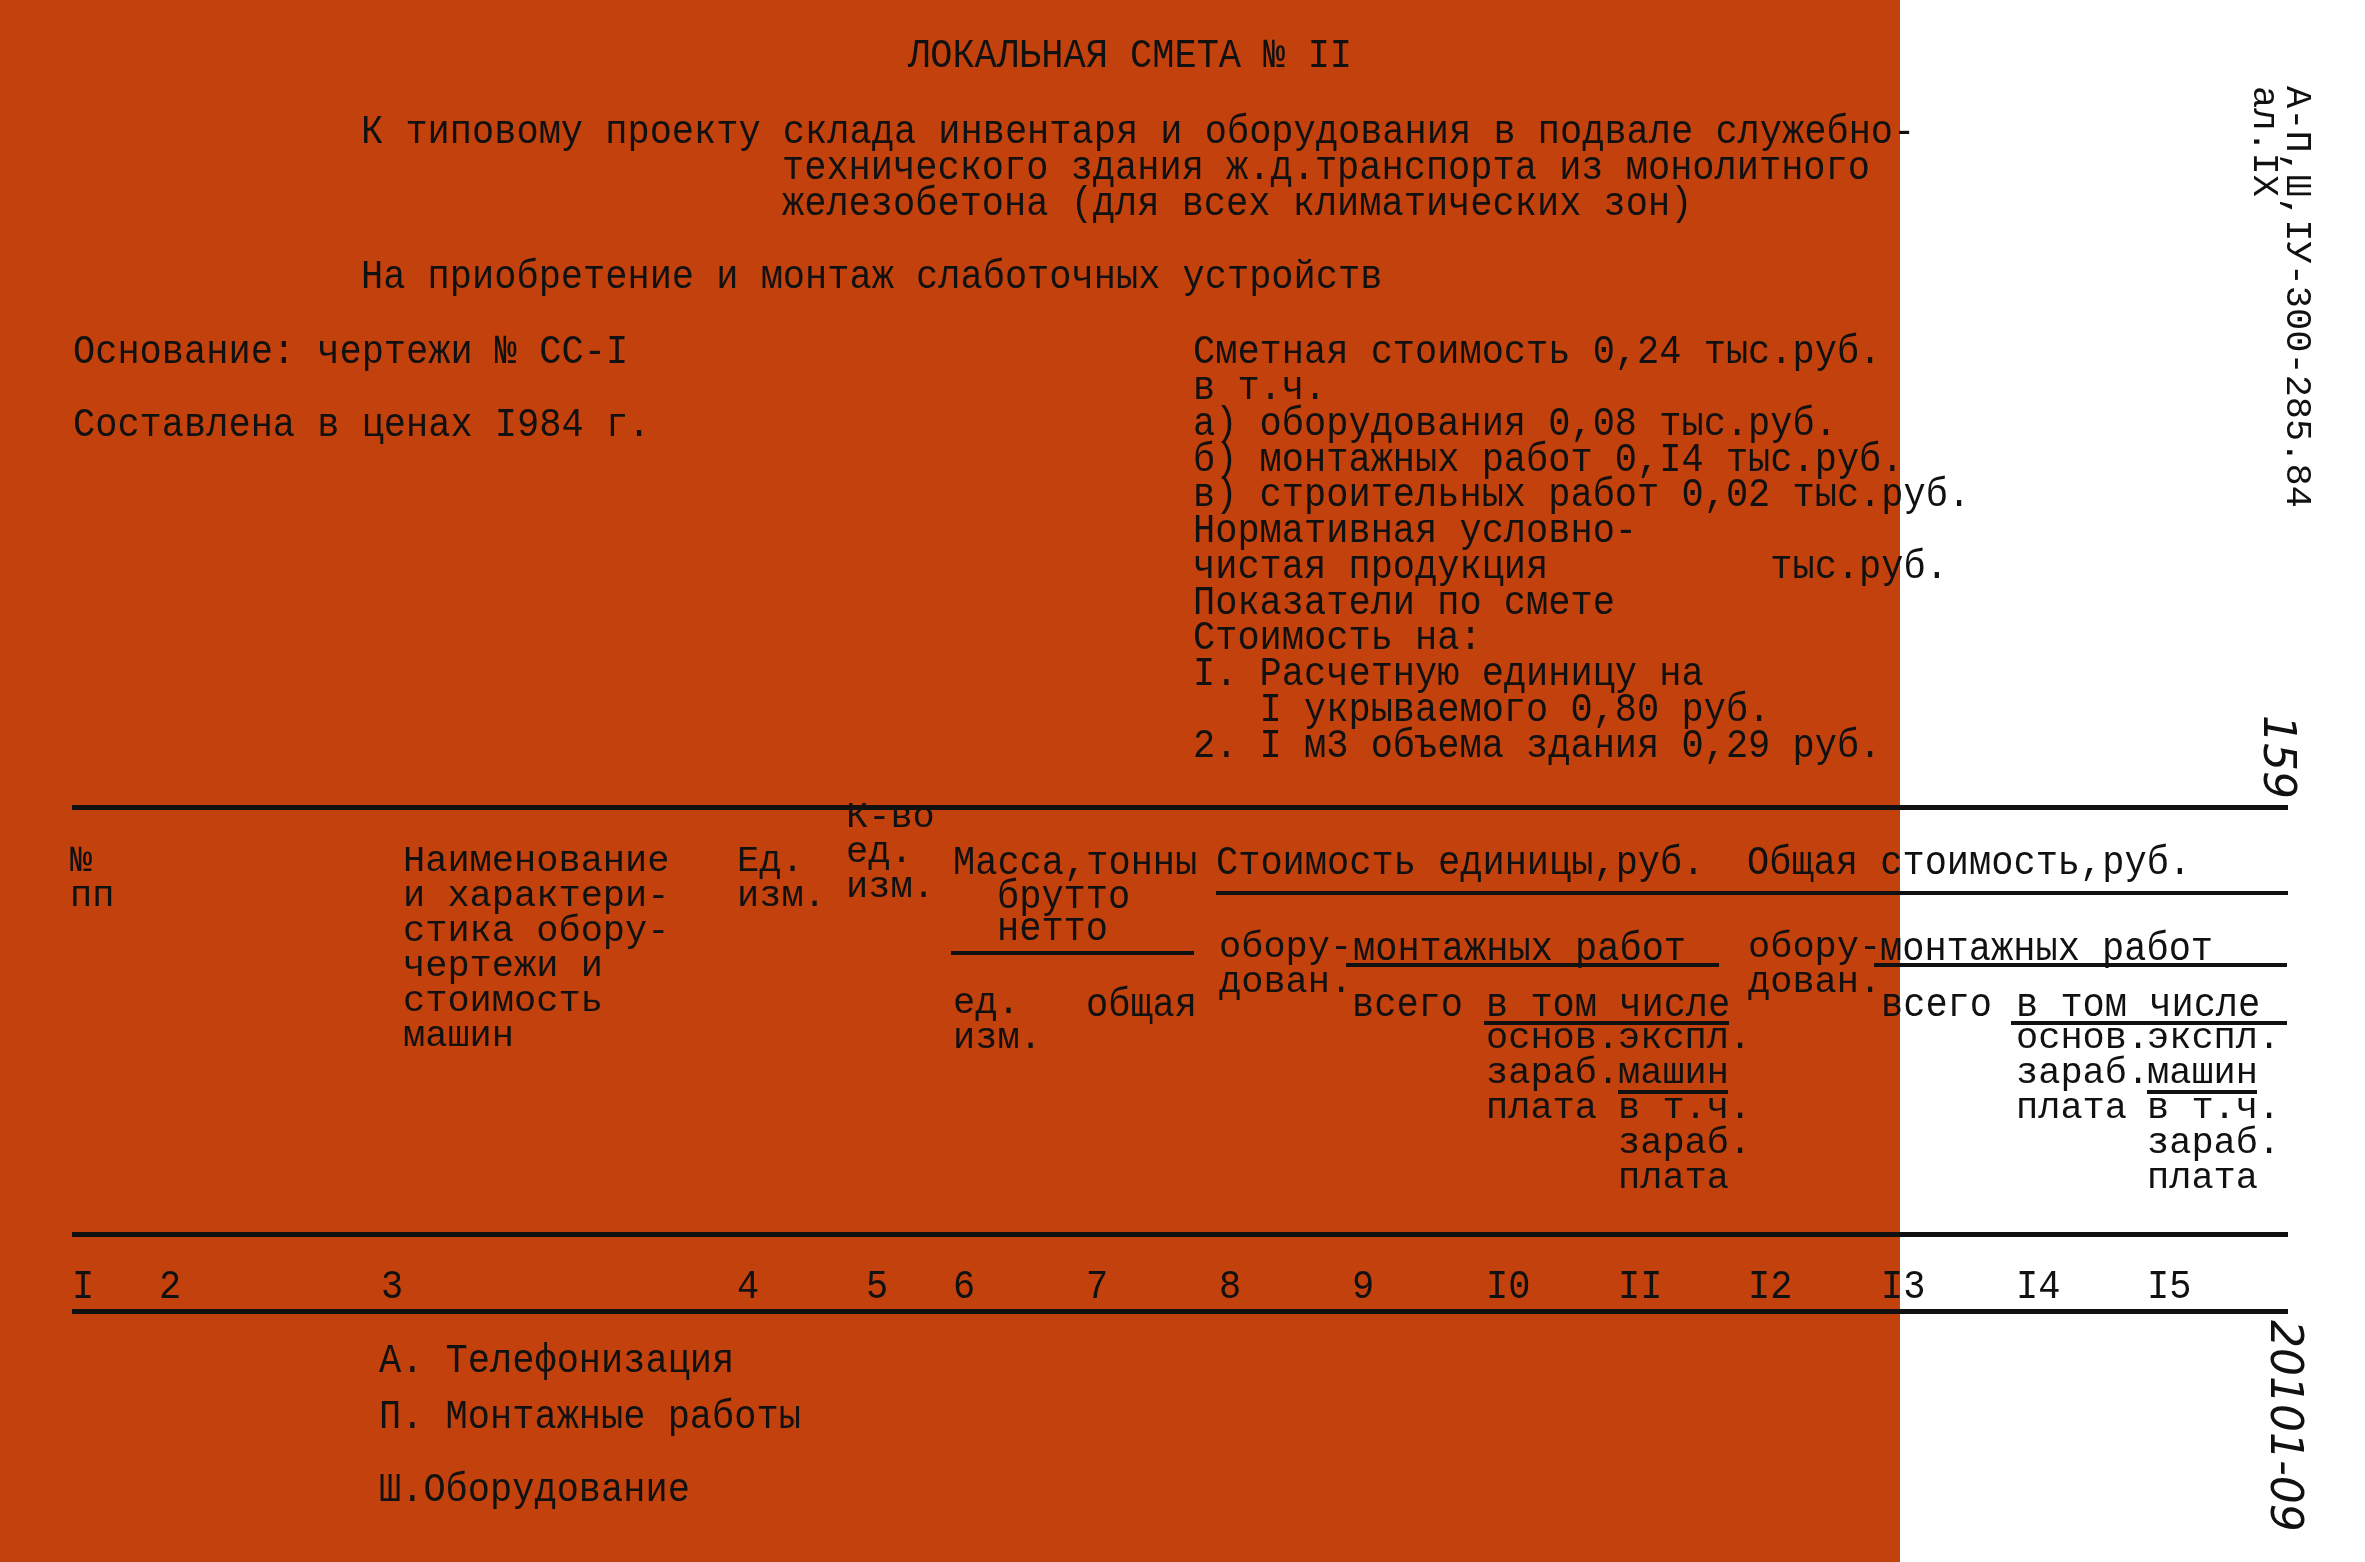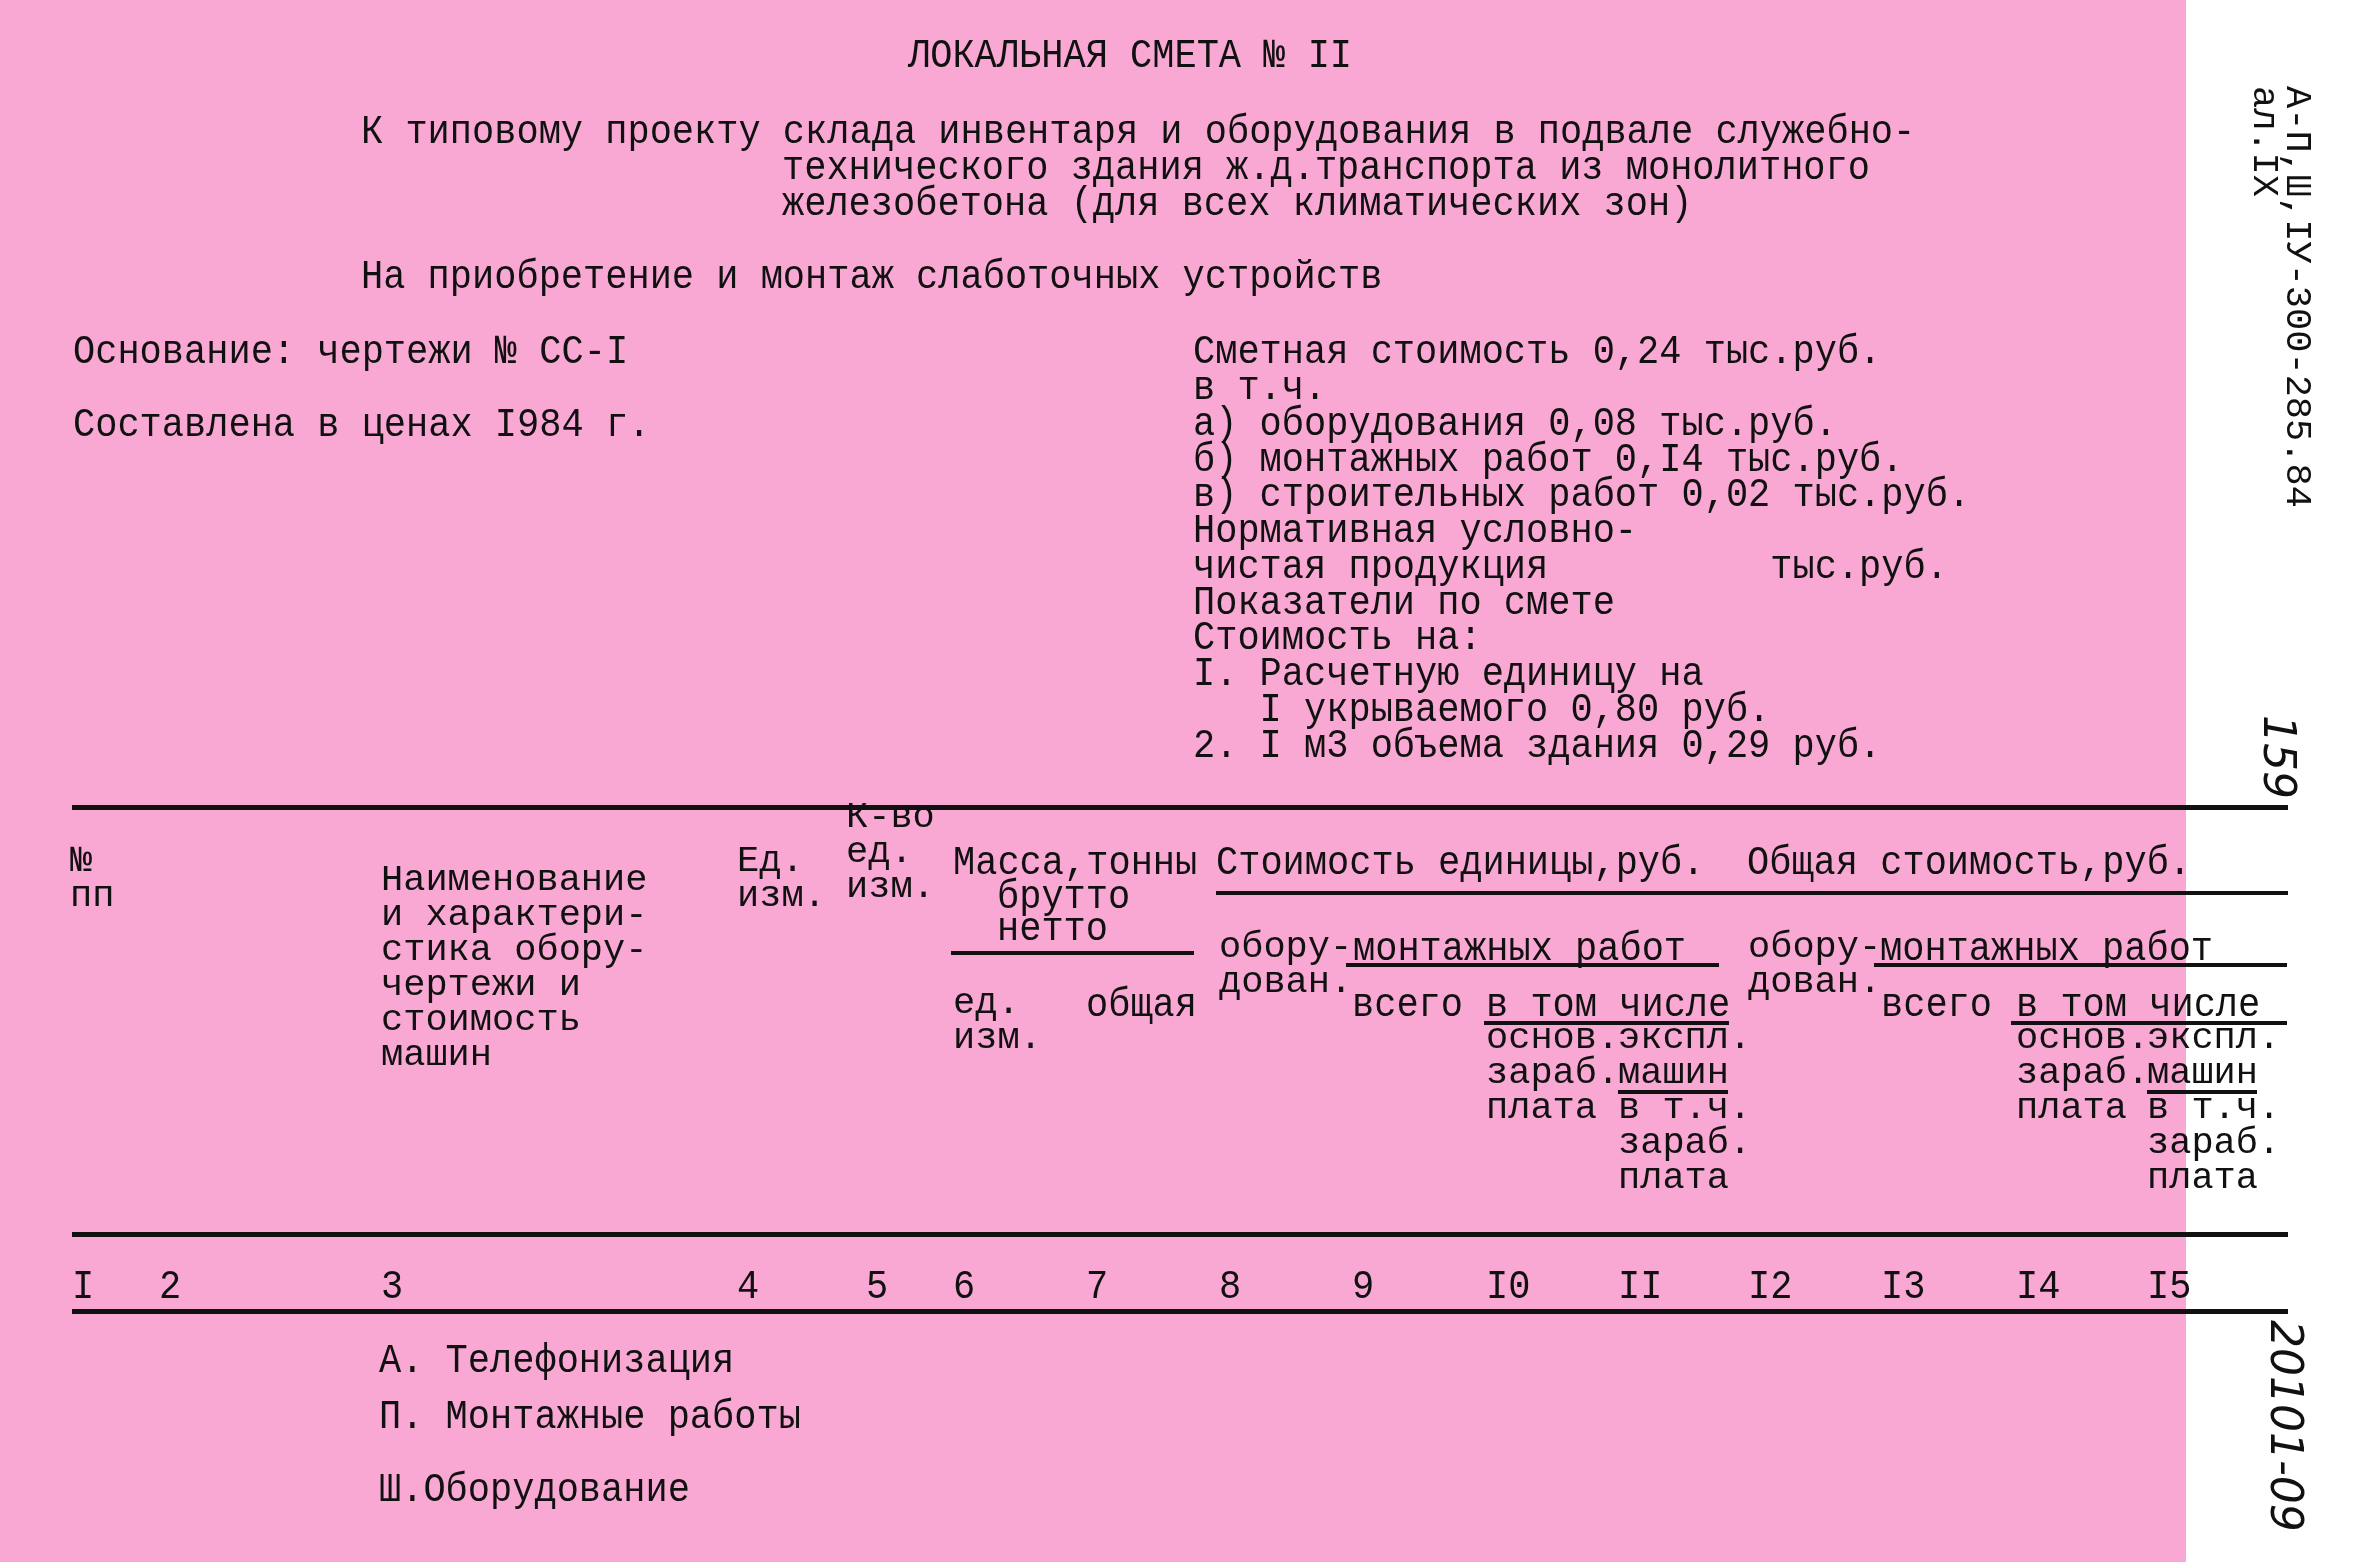--- a/index.html
+++ b/index.html
@@ -1,17 +1,17 @@
 <!DOCTYPE html>
 <html style="font-size:11.4px"><head>
 <meta charset="utf-8">
 <style>
   html, body { margin: 0; padding: 0; background: #ffffff; }
   body { width: 2366px; height: 1563px; position: relative; overflow: hidden; }
-  .page { position: absolute; left: 0; top: 0; width: 2186px; height: 1563px; background: #f9a8d4; color: #111; }
+  .page { position: absolute; left: 0; top: 0; width: 1900px; height: 1563px; background: #c2410c; color: #111; }
   .t { position: absolute; font-family: "Liberation Mono", "DejaVu Sans Mono", monospace; font-size: 37px; line-height: 35px; white-space: pre; color: #111; letter-spacing: 0; transform: scaleY(1.12); transform-origin: left top; }
   .hl { position: absolute; background: #111; height: 5px; }
   .hl.thin { height: 3.6px; }
   .vert { position: absolute; font-family: "Liberation Mono", "DejaVu Sans Mono", monospace; font-size: 37px; line-height: 31.5px; white-space: pre; color: #111; transform: rotate(90deg); transform-origin: left top; }
   .hand { position: absolute; font-family: "DejaVu Sans", sans-serif; font-size: 44px; font-style: italic; white-space: pre; color: #111; transform: rotate(90deg); transform-origin: left top; }
   .block { position: absolute; }
   .block .line { display: block; font-family: "Liberation Mono", "DejaVu Sans Mono", monospace; font-size: 37px; line-height: 35px; white-space: pre; color: #111; }
 </style>
 </head>
 <body>
@@ -50,21 +50,21 @@
   <div class="hand" style="left:2312px; top:1320px;">20101-09</div>
 
   <div class="hl" style="left:72px; top:805px; width:2216px;"></div>
 
   <div class="block" style="left:70px; top:844px;">
     <span class="line">№</span>
     <span class="line">пп</span>
   </div>
 
 
-  <div class="block" style="left:381px; top:844px;margin-top:19px;">
+  <div class="block" style="left:403px; top:844px;">
     <span class="line">Наименование</span>
     <span class="line">и характери-</span>
     <span class="line">стика обору-</span>
     <span class="line">чертежи и</span>
     <span class="line">стоимость</span>
     <span class="line">машин</span>
   </div>
 
   <div class="block" style="left:737px; top:844px;">
     <span class="line">Ед.</span>

